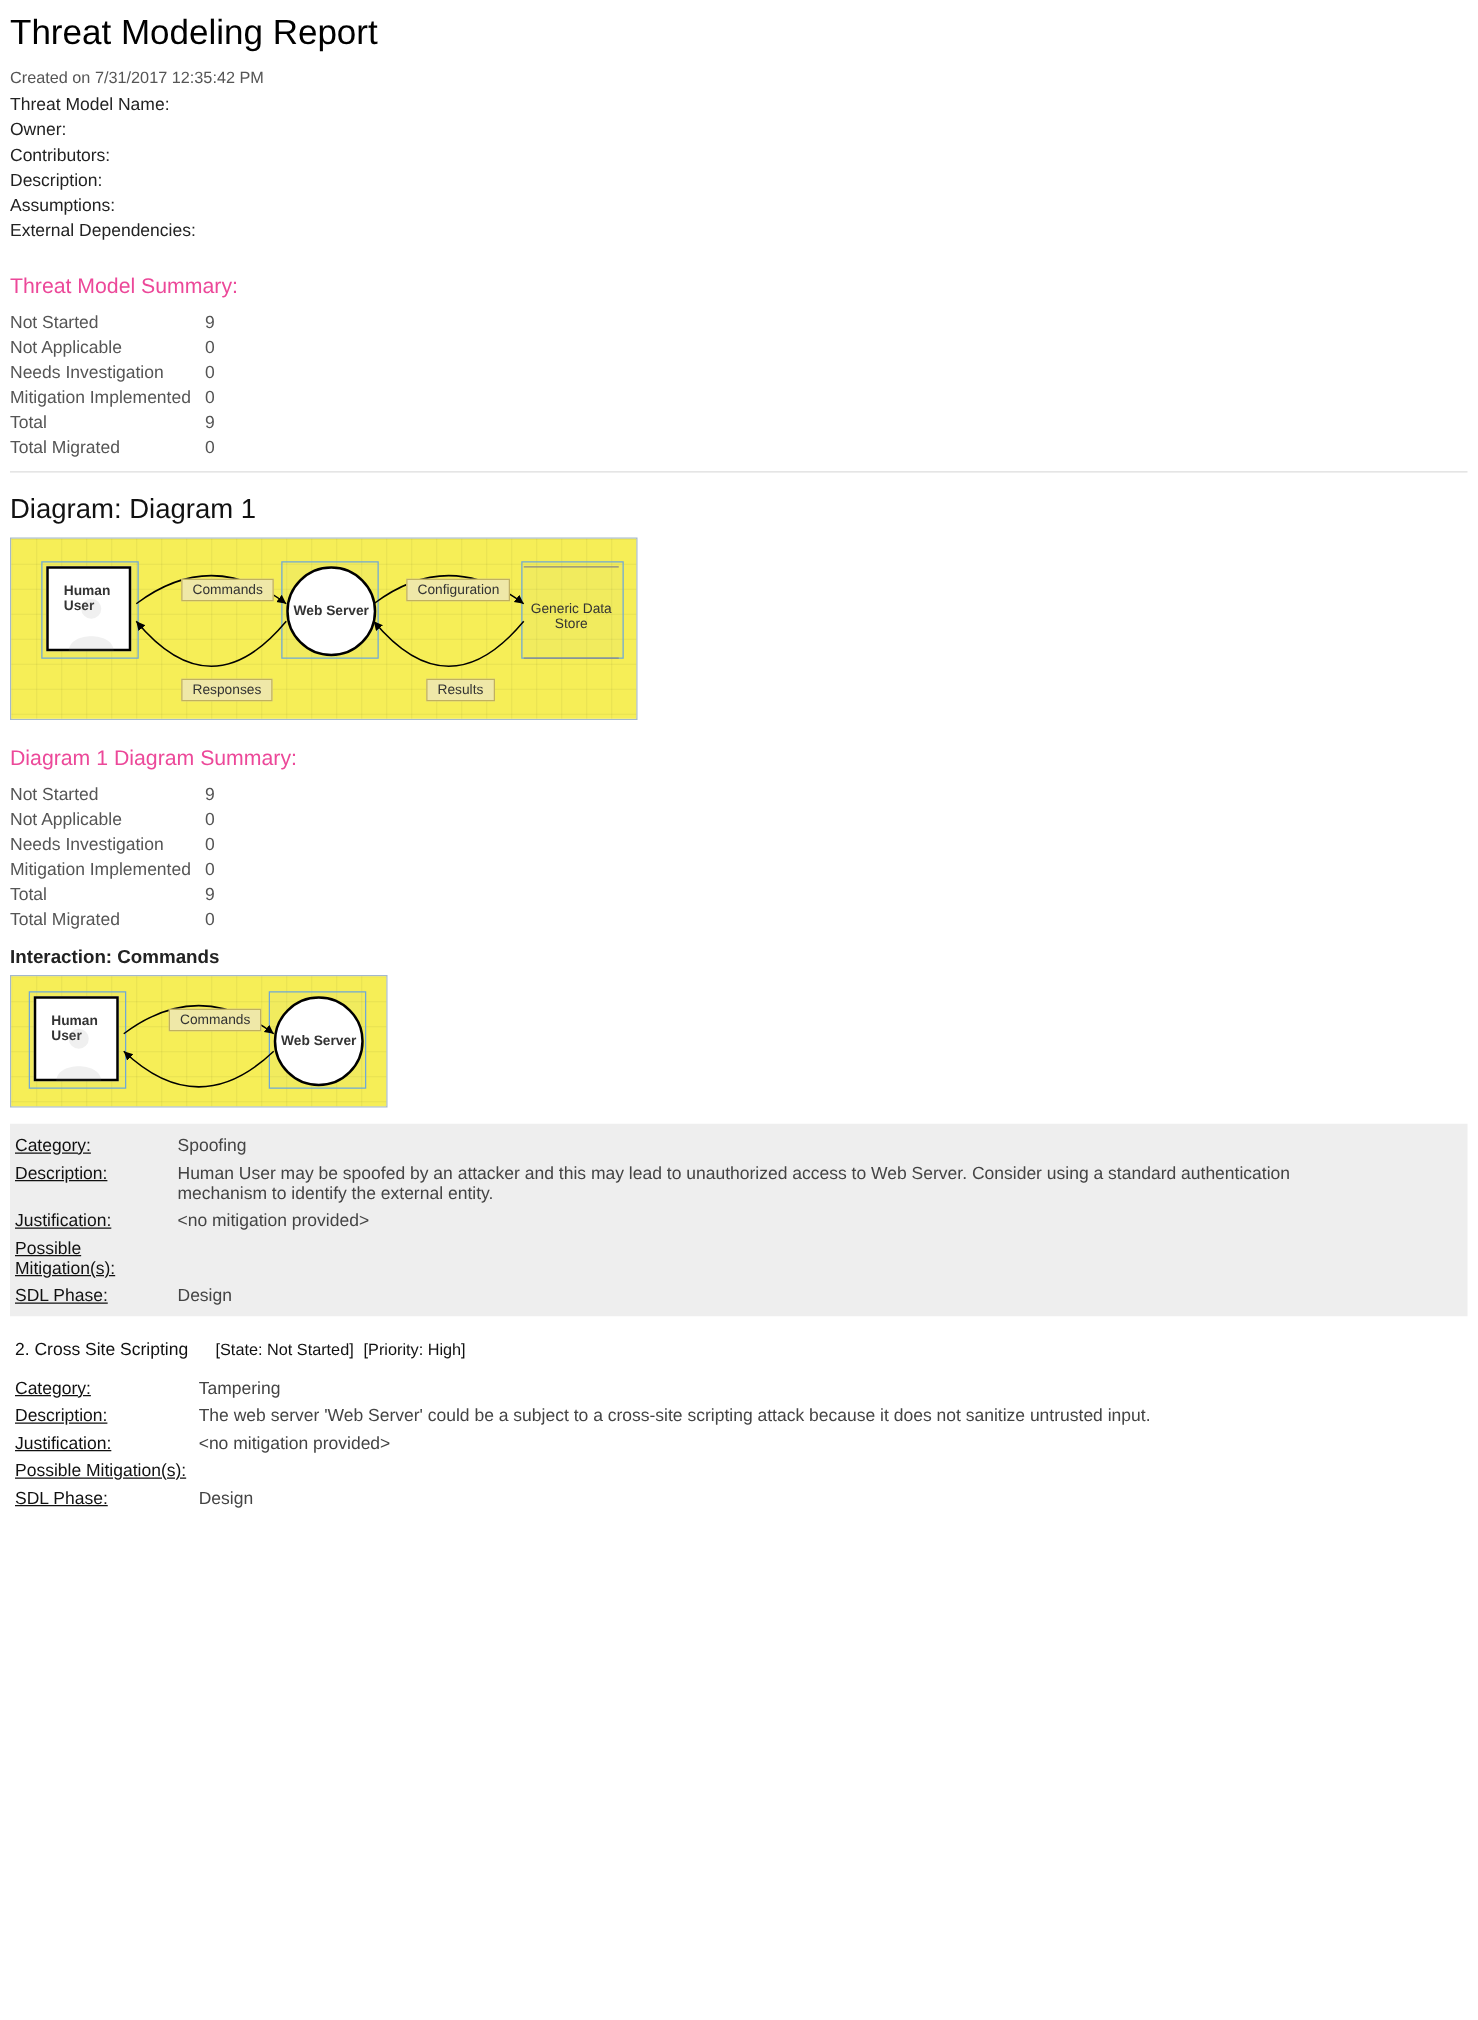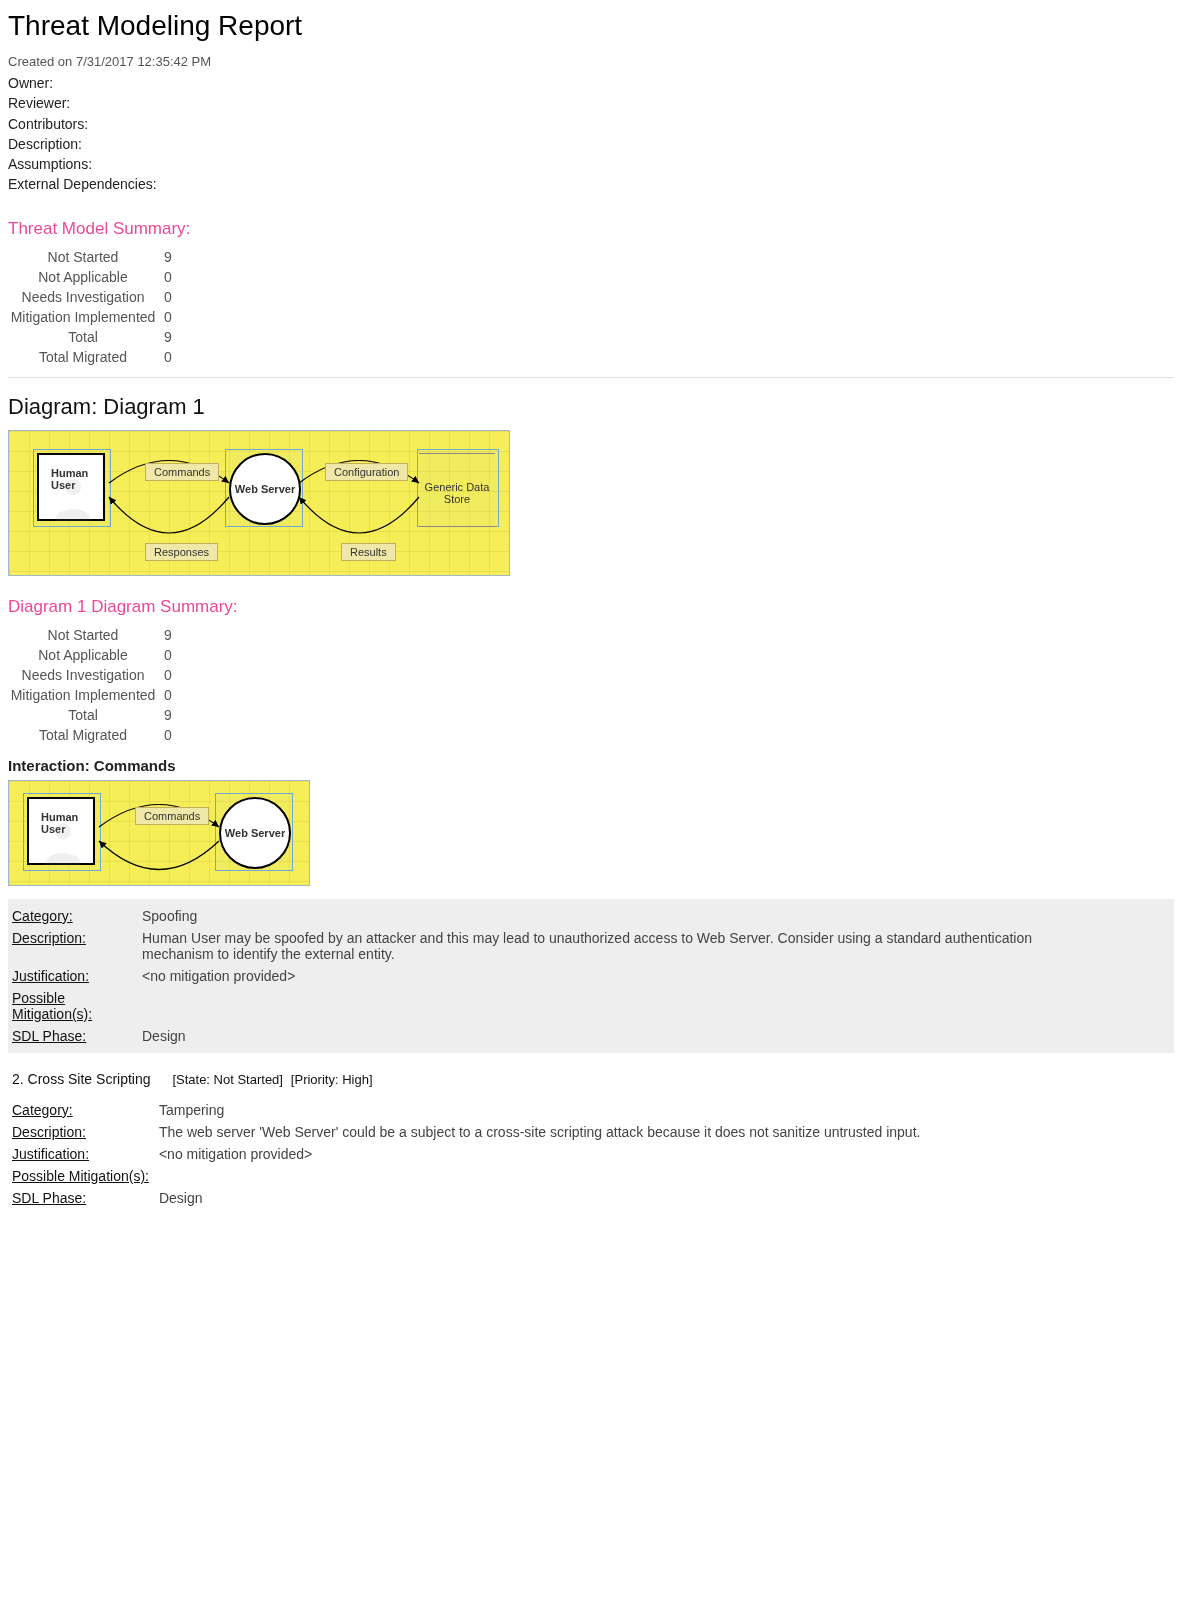--- a/index.html
+++ b/index.html
@@ -32,21 +32,20 @@
     font-size: 17px;
     font-weight: 400;
     margin: 8px 0 8px 0;
     color: #ec4899;
   }
   .summary-tbl {
     border-collapse: collapse;
     font-size: 14px;
     color: #555;
     margin-bottom: 10px;
-    text-align: center;
   }
   .summary-tbl td {
     padding: 2px 6px 2px 0;
   }
   .summary-tbl td:first-child { min-width: 150px; }
   .section-hr {
     border: none;
     border-top: 1px solid #ddd;
     margin: 8px 0 16px 0;
   }
@@ -140,22 +139,22 @@
 </head>
 <body>
 
 
 
 <h1>Threat Modeling Report</h1>
 
 <div class="created-on">Created on 7/31/2017 12:35:42 PM</div>
 
 <div class="meta-list">
+  <div class="row"><span>Threat Model Name:</span> <span></span></div>
   <div class="row"><span>Owner:</span> <span></span></div>
-  <div class="row"><span>Reviewer:</span> <span></span></div>
   <div class="row"><span>Contributors:</span> <span></span></div>
   <div class="row"><span>Description:</span> <span></span></div>
   <div class="row"><span>Assumptions:</span> <span></span></div>
   <div class="row"><span>External Dependencies:</span> <span></span></div>
 </div>
 
 <div class="section-head">Threat Model Summary:</div>
 <table class="summary-tbl">
   <tbody>
       <tr>

